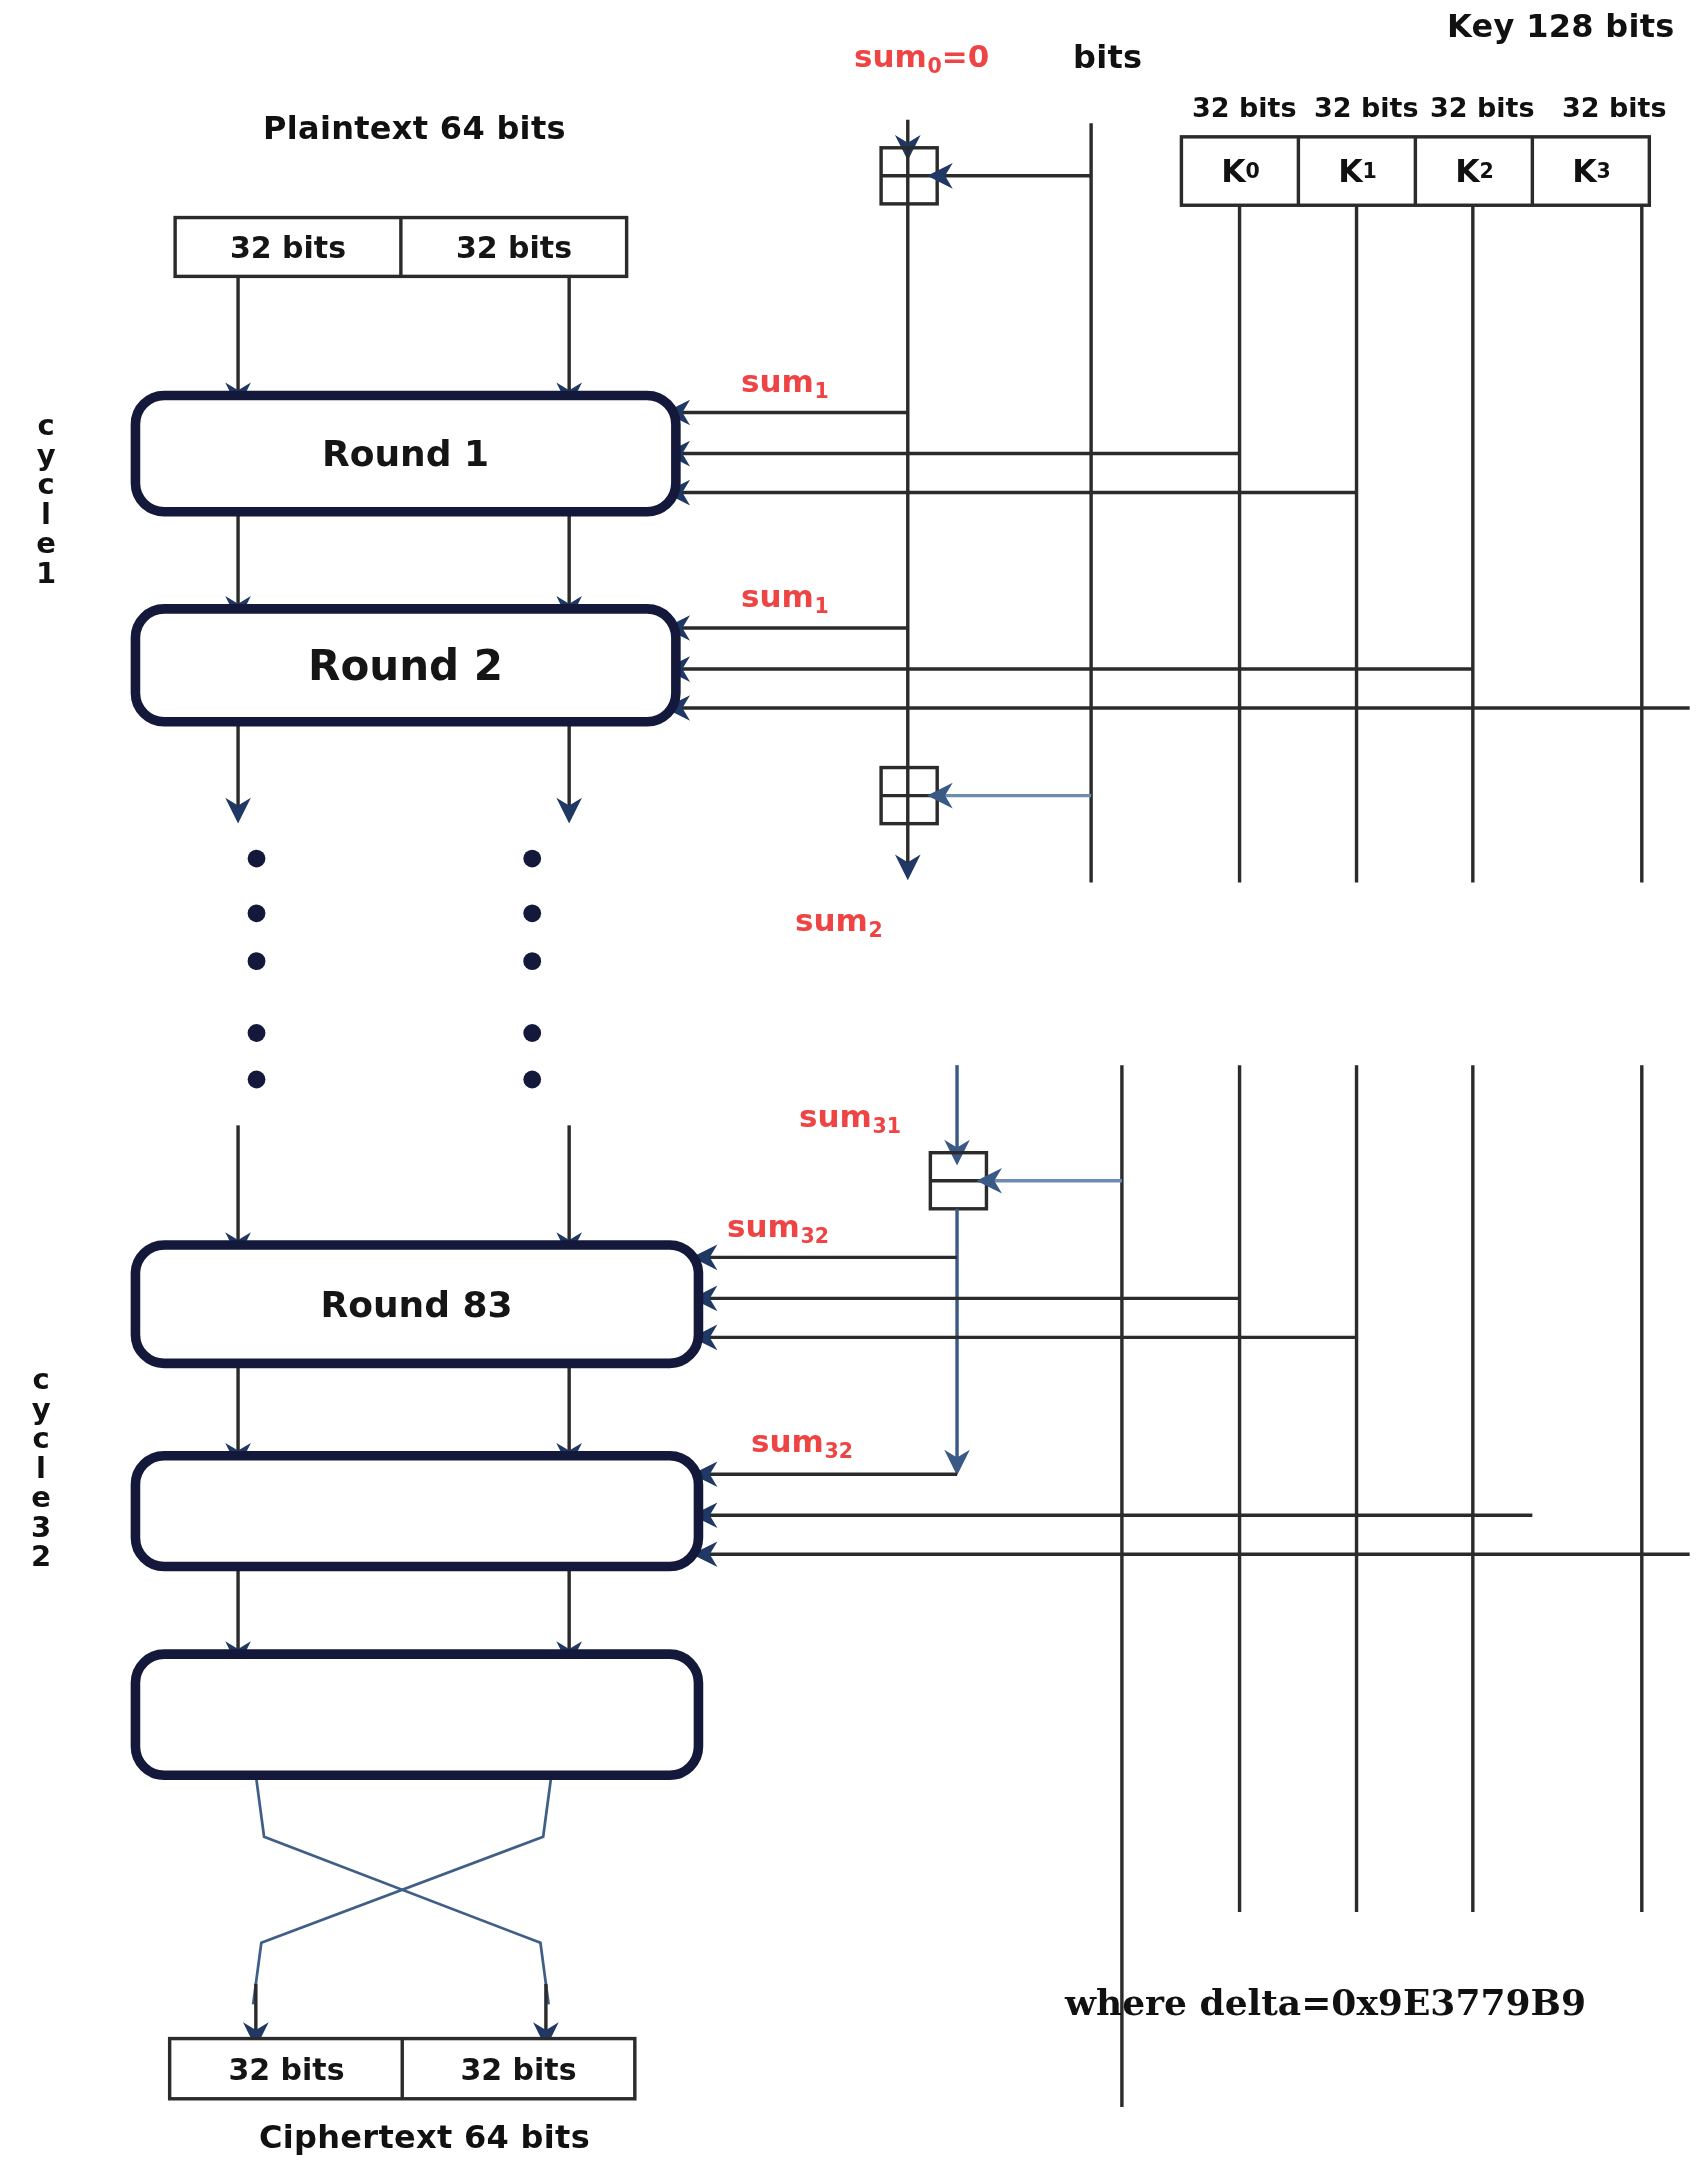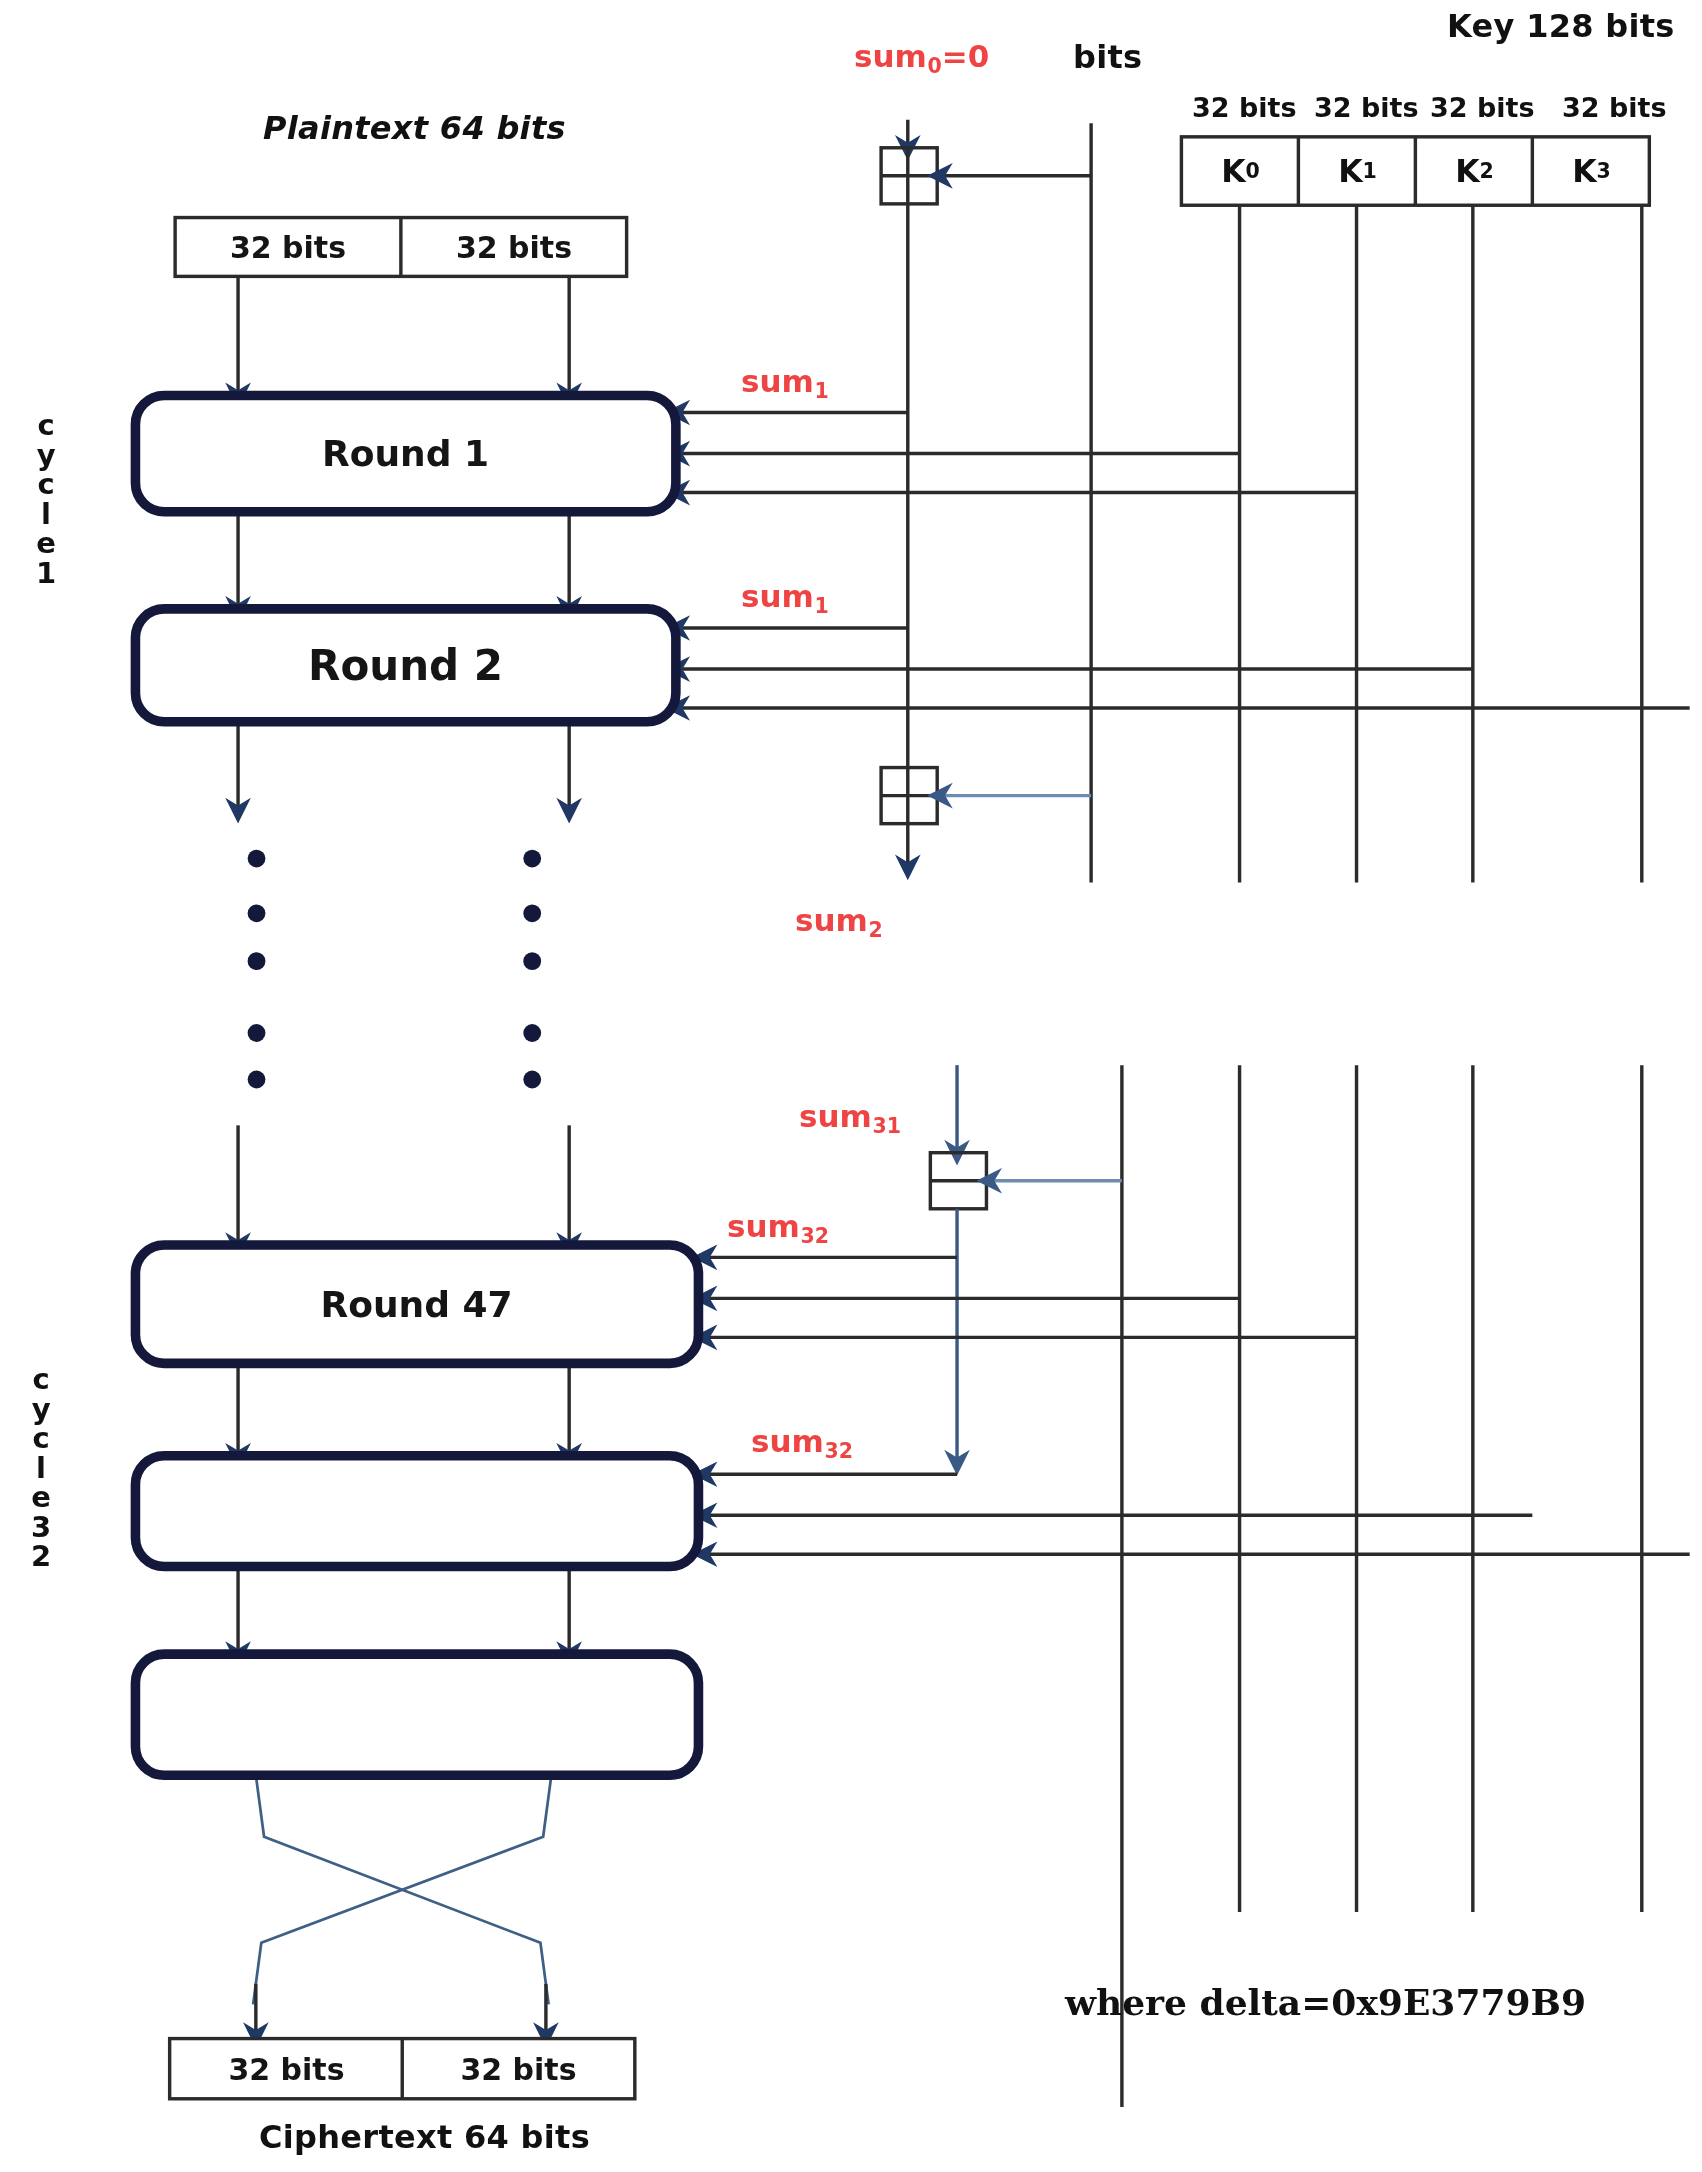--- a/index.html
+++ b/index.html
@@ -151,21 +151,21 @@
       </g>
 
       <rect x="198" y="578" width="790" height="170" rx="42" ry="42" fill="#ffffff" stroke="#14193b" stroke-width="14"></rect>
       <rect x="198" y="890" width="790" height="165" rx="42" ry="42" fill="#ffffff" stroke="#14193b" stroke-width="14"></rect>
       <rect x="198" y="1820" width="823" height="173" rx="42" ry="42" fill="#ffffff" stroke="#14193b" stroke-width="14"></rect>
       <rect x="198" y="2128" width="823" height="162" rx="42" ry="42" fill="#ffffff" stroke="#14193b" stroke-width="14"></rect>
       <rect x="198" y="2418" width="823" height="177" rx="42" ry="42" fill="#ffffff" stroke="#14193b" stroke-width="14"></rect>
     </g>
   </svg>
 
-  <div class="lbl lbl-hdr" style="left:263px;top:109px;font-style:italic;">Plaintext 64 bits</div>
+  <div class="lbl lbl-hdr" style="left:263px;top:109px;">Plaintext 64 bits</div>
   <div class="lbl lbl-hdr" style="left:1447px;top:6.8px;">Key 128 bits</div>
   <div class="lbl lbl-hdr" style="left:1073px;top:38px;">bits</div>
 
   <div class="sumlbl" style="left:854px;top:38px;">
     <span>sum</span><sub>0</sub><span>=0</span>
   </div>
 
   <div class="lbl lbl-sub" style="left:1192px;top:92px;">32 bits</div>
   <div class="lbl lbl-sub" style="left:1314px;top:92px;">32 bits</div>
   <div class="lbl lbl-sub" style="left:1430px;top:92px;">32 bits</div>
@@ -204,21 +204,21 @@
     <span>y</span>
     <span>c</span>
     <span>l</span>
     <span>e</span>
     <span>3</span>
     <span>2</span>
   </div>
 
   <div class="boxtxt" style="left:135px;top:395px;width:541px;height:116px;font-size:36px;">Round 1</div>
   <div class="boxtxt" style="left:135px;top:609px;width:541px;height:113px;font-size:42px;">Round 2</div>
-  <div class="boxtxt" style="left:135px;top:1245px;width:563px;height:118px;font-size:36px;">Round 47</div>
+  <div class="boxtxt" style="left:135px;top:1245px;width:563px;height:118px;font-size:36px;">Round 83</div>
 
   <div class="sumlbl" style="left:741px;top:363px;">
     <span>sum</span><sub>1</sub>
   </div>
   <div class="sumlbl" style="left:741px;top:578px;">
     <span>sum</span><sub>1</sub>
   </div>
   <div class="sumlbl" style="left:751px;top:902px;margin-left:44px;">
     <span>sum</span><sub>2</sub>
   </div>

